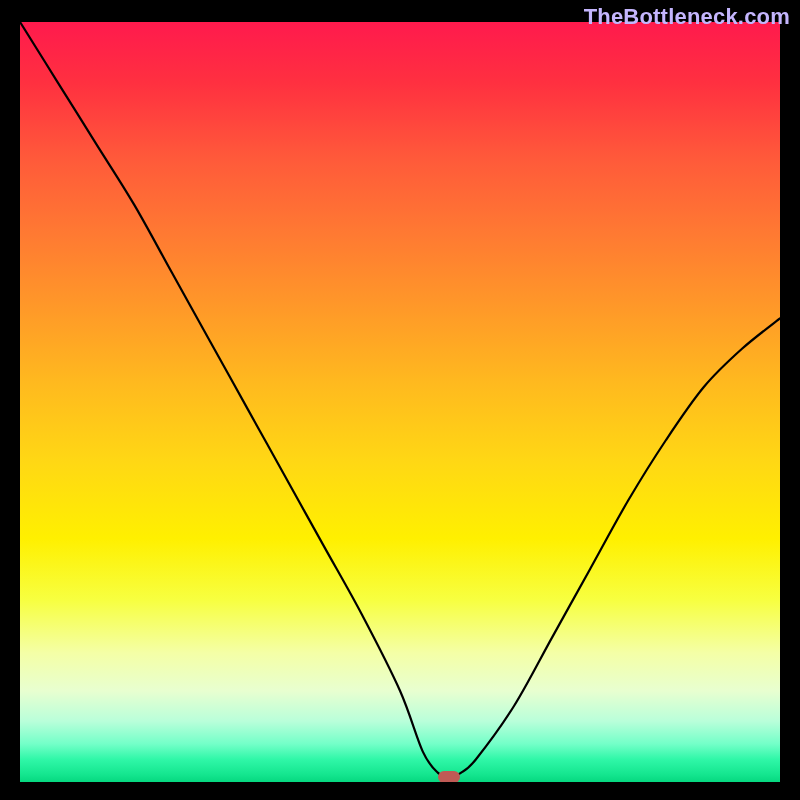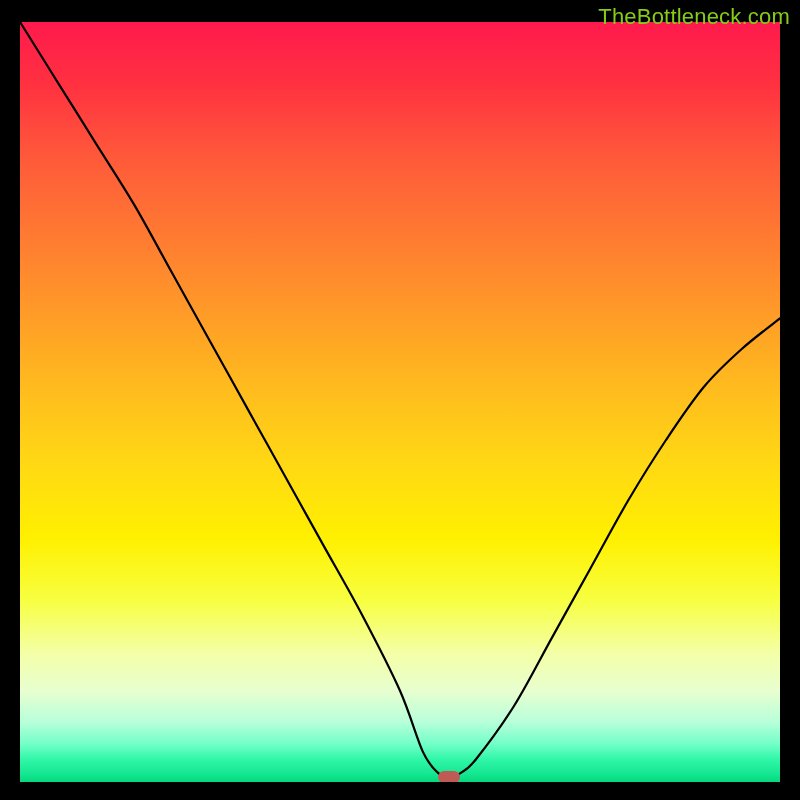--- a/index.html
+++ b/index.html
@@ -14,23 +14,23 @@
   .frame {
     position: relative;
     width: 800px;
     height: 800px;
     background: #000;
   }
   .watermark {
     position: absolute;
     top: 4px;
     right: 10px;
-    color: #84cc16;
+    color: #c4b5fd;
     font-size: 22px;
-    font-weight: 400;
+    font-weight: 700;
     letter-spacing: 0.2px;
     z-index: 5;
   }
   .plot-area {
     position: absolute;
     left: 20px;
     top: 22px;
     width: 760px;
     height: 760px;
     overflow: hidden;

